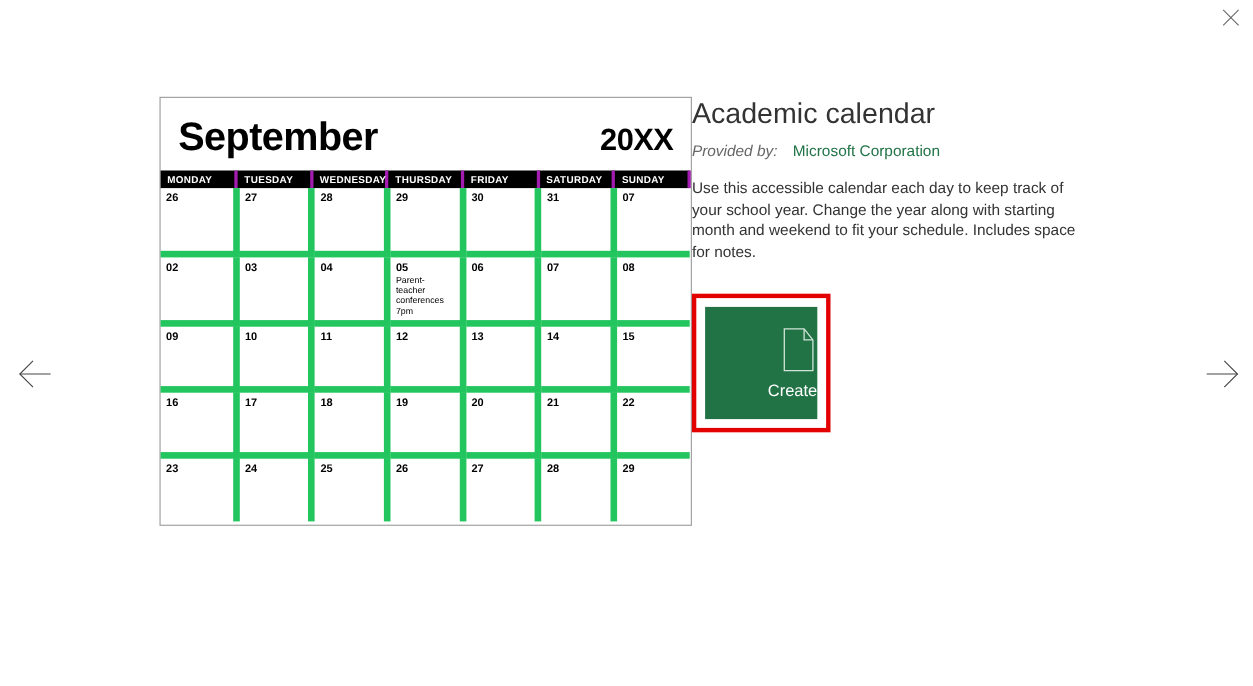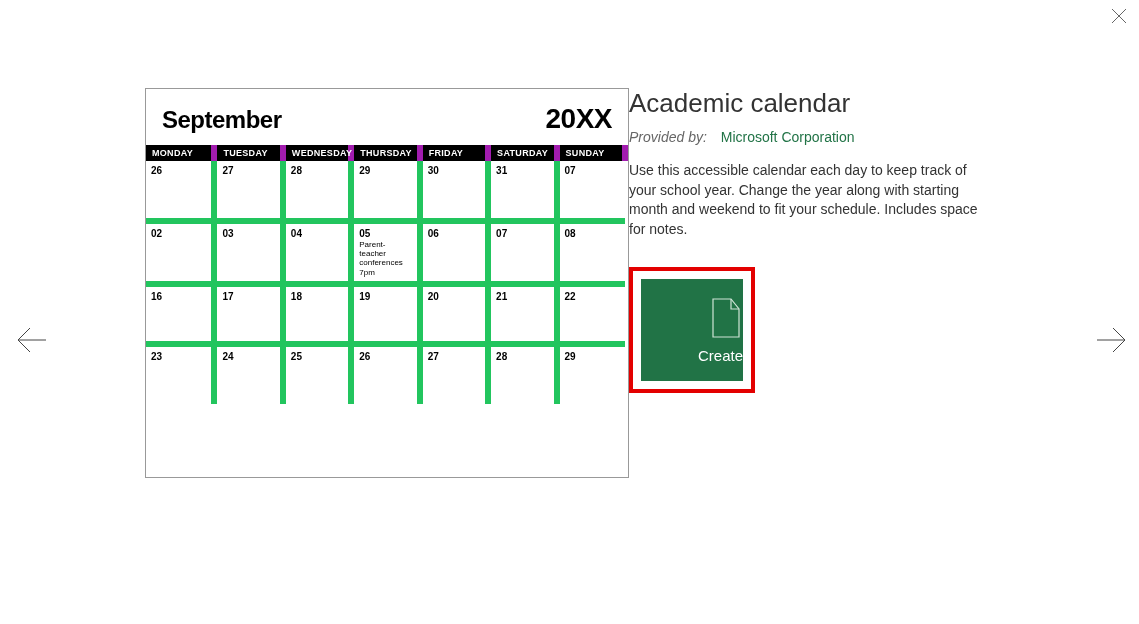--- a/index.html
+++ b/index.html
@@ -11,24 +11,24 @@
   .nav-arrow { position: absolute; top: 322px; width: 36px; height: 36px; cursor: pointer; }
   .nav-arrow.left { left: 14px; }
   .nav-arrow.right { right: 10px; }
   .nav-arrow svg { width: 100%; height: 100%; stroke: #444; stroke-width: 1; fill: none; }
 
   .content { position: absolute; left: 145px; top: 88px; width: 980px; display: flex; }
 
   
   .preview-wrap { width: 484px; height: 390px; border: 1px solid #999; padding: 14px 0 0 0; background: #fff; }
   .cal-header { display: flex; justify-content: space-between; align-items: baseline; padding: 0 16px 10px 16px; }
-  .cal-month { font-weight: 900; font-size: 24px; letter-spacing: -0.5px; }
+  .cal-month { font-weight: 900; font-size: 36px; letter-spacing: -0.5px; }
   .cal-year  { font-weight: 900; font-size: 28px; letter-spacing: -0.5px; }
   .cal-grid { width: 100%; border-collapse: collapse; table-layout: fixed; }
-  .cal-grid th { background:#000; color:#fff; font-size:9px; font-weight:700; text-align:left; padding: 3px 6px; letter-spacing: 0.3px; border-right:6px solid #a21caf; }
+  .cal-grid th { background:#000; color:#fff; font-size:9px; font-weight:700; text-align:left; padding: 3px 6px; letter-spacing: 0.3px; border-right:3px solid #a21caf; }
   .cal-grid td { border:6px solid #22c55e; height: 60px; vertical-align: top; font-size:10px; font-weight:700; padding:4px 5px; }
   .cal-grid tr:first-of-type td { border-top: none; }
   .cal-grid td:first-child { border-left: none; }
   .cal-grid td:last-child  { border-right: none; }
   .cal-grid td .note { font-weight:400; font-size:8px; line-height:1.15; margin-top:1px; }
   .cal-grid tr:last-child td { border-bottom: none; }
 
   
   .details { width: 350px; }
   .title { font-size: 26px; font-weight: 400; color:#333; }
@@ -96,20 +96,29 @@
           <tr>
             <td>02</td>
             <td>03</td>
             <td>04</td>
             <td>05<div class="note">Parent-teacher conferences 7pm</div></td>
             <td>06</td>
             <td>07</td>
             <td>08</td>
           </tr>
           <tr>
+            <td>09</td>
+            <td>10</td>
+            <td>11</td>
+            <td>12</td>
+            <td>13</td>
+            <td>14</td>
+            <td>15</td>
+          </tr>
+          <tr>
             <td>16</td>
             <td>17</td>
             <td>18</td>
             <td>19</td>
             <td>20</td>
             <td>21</td>
             <td>22</td>
           </tr>
           <tr>
             <td>23</td>

